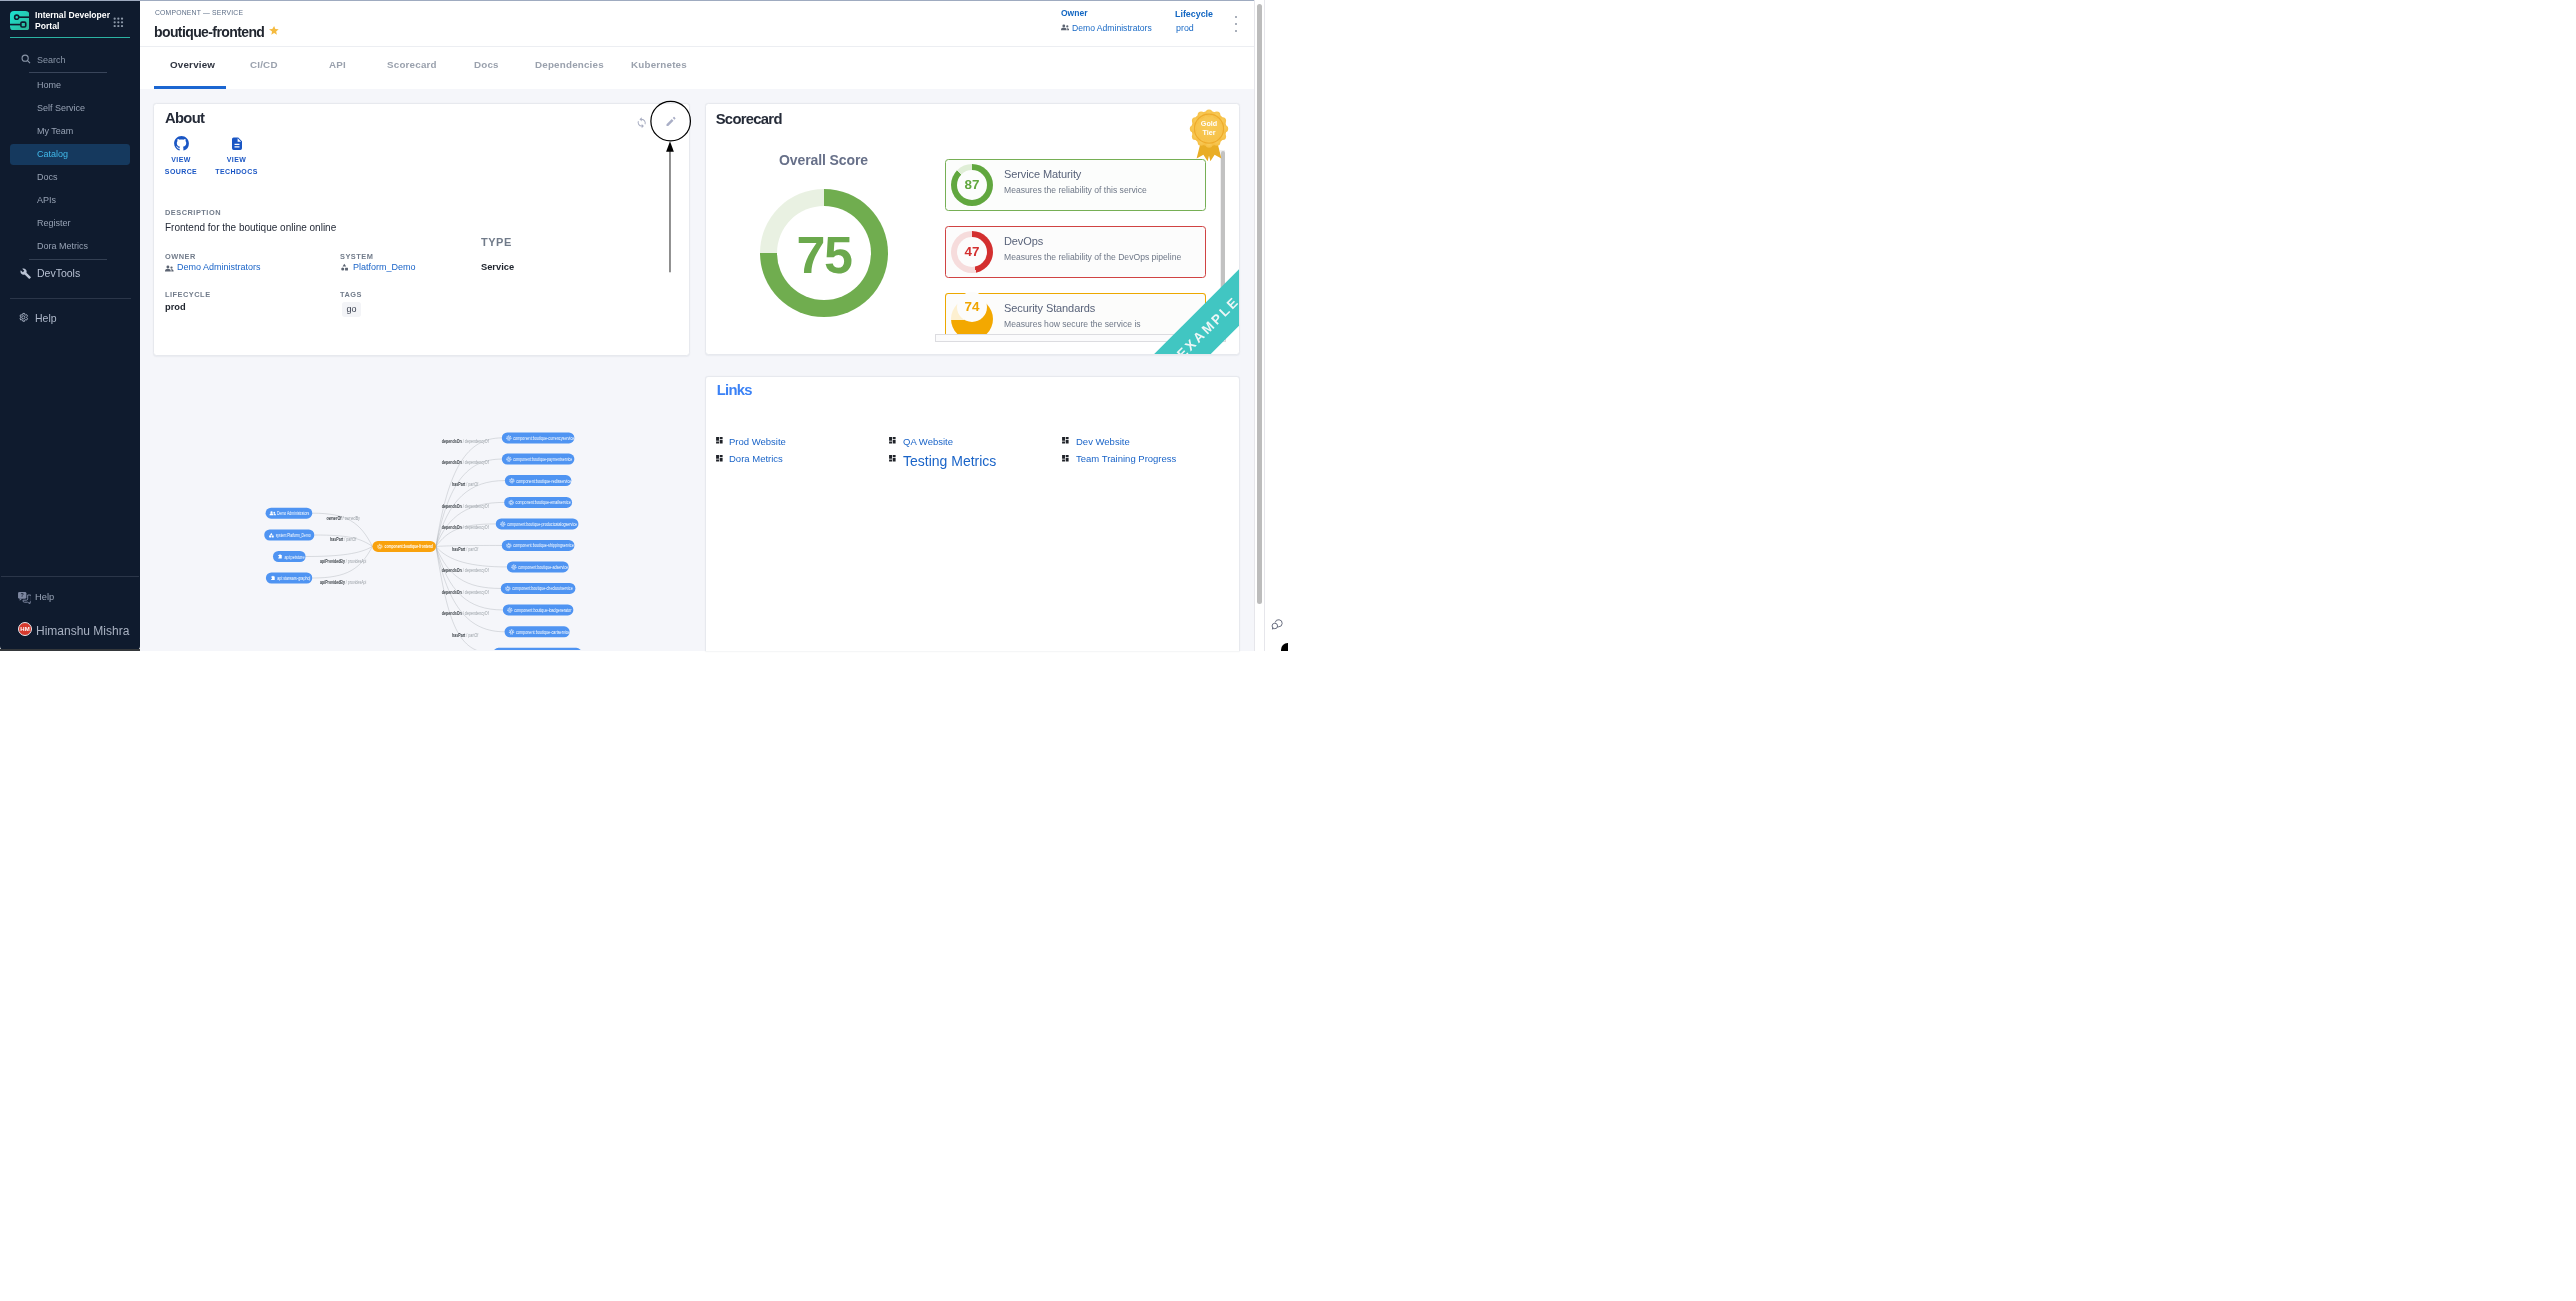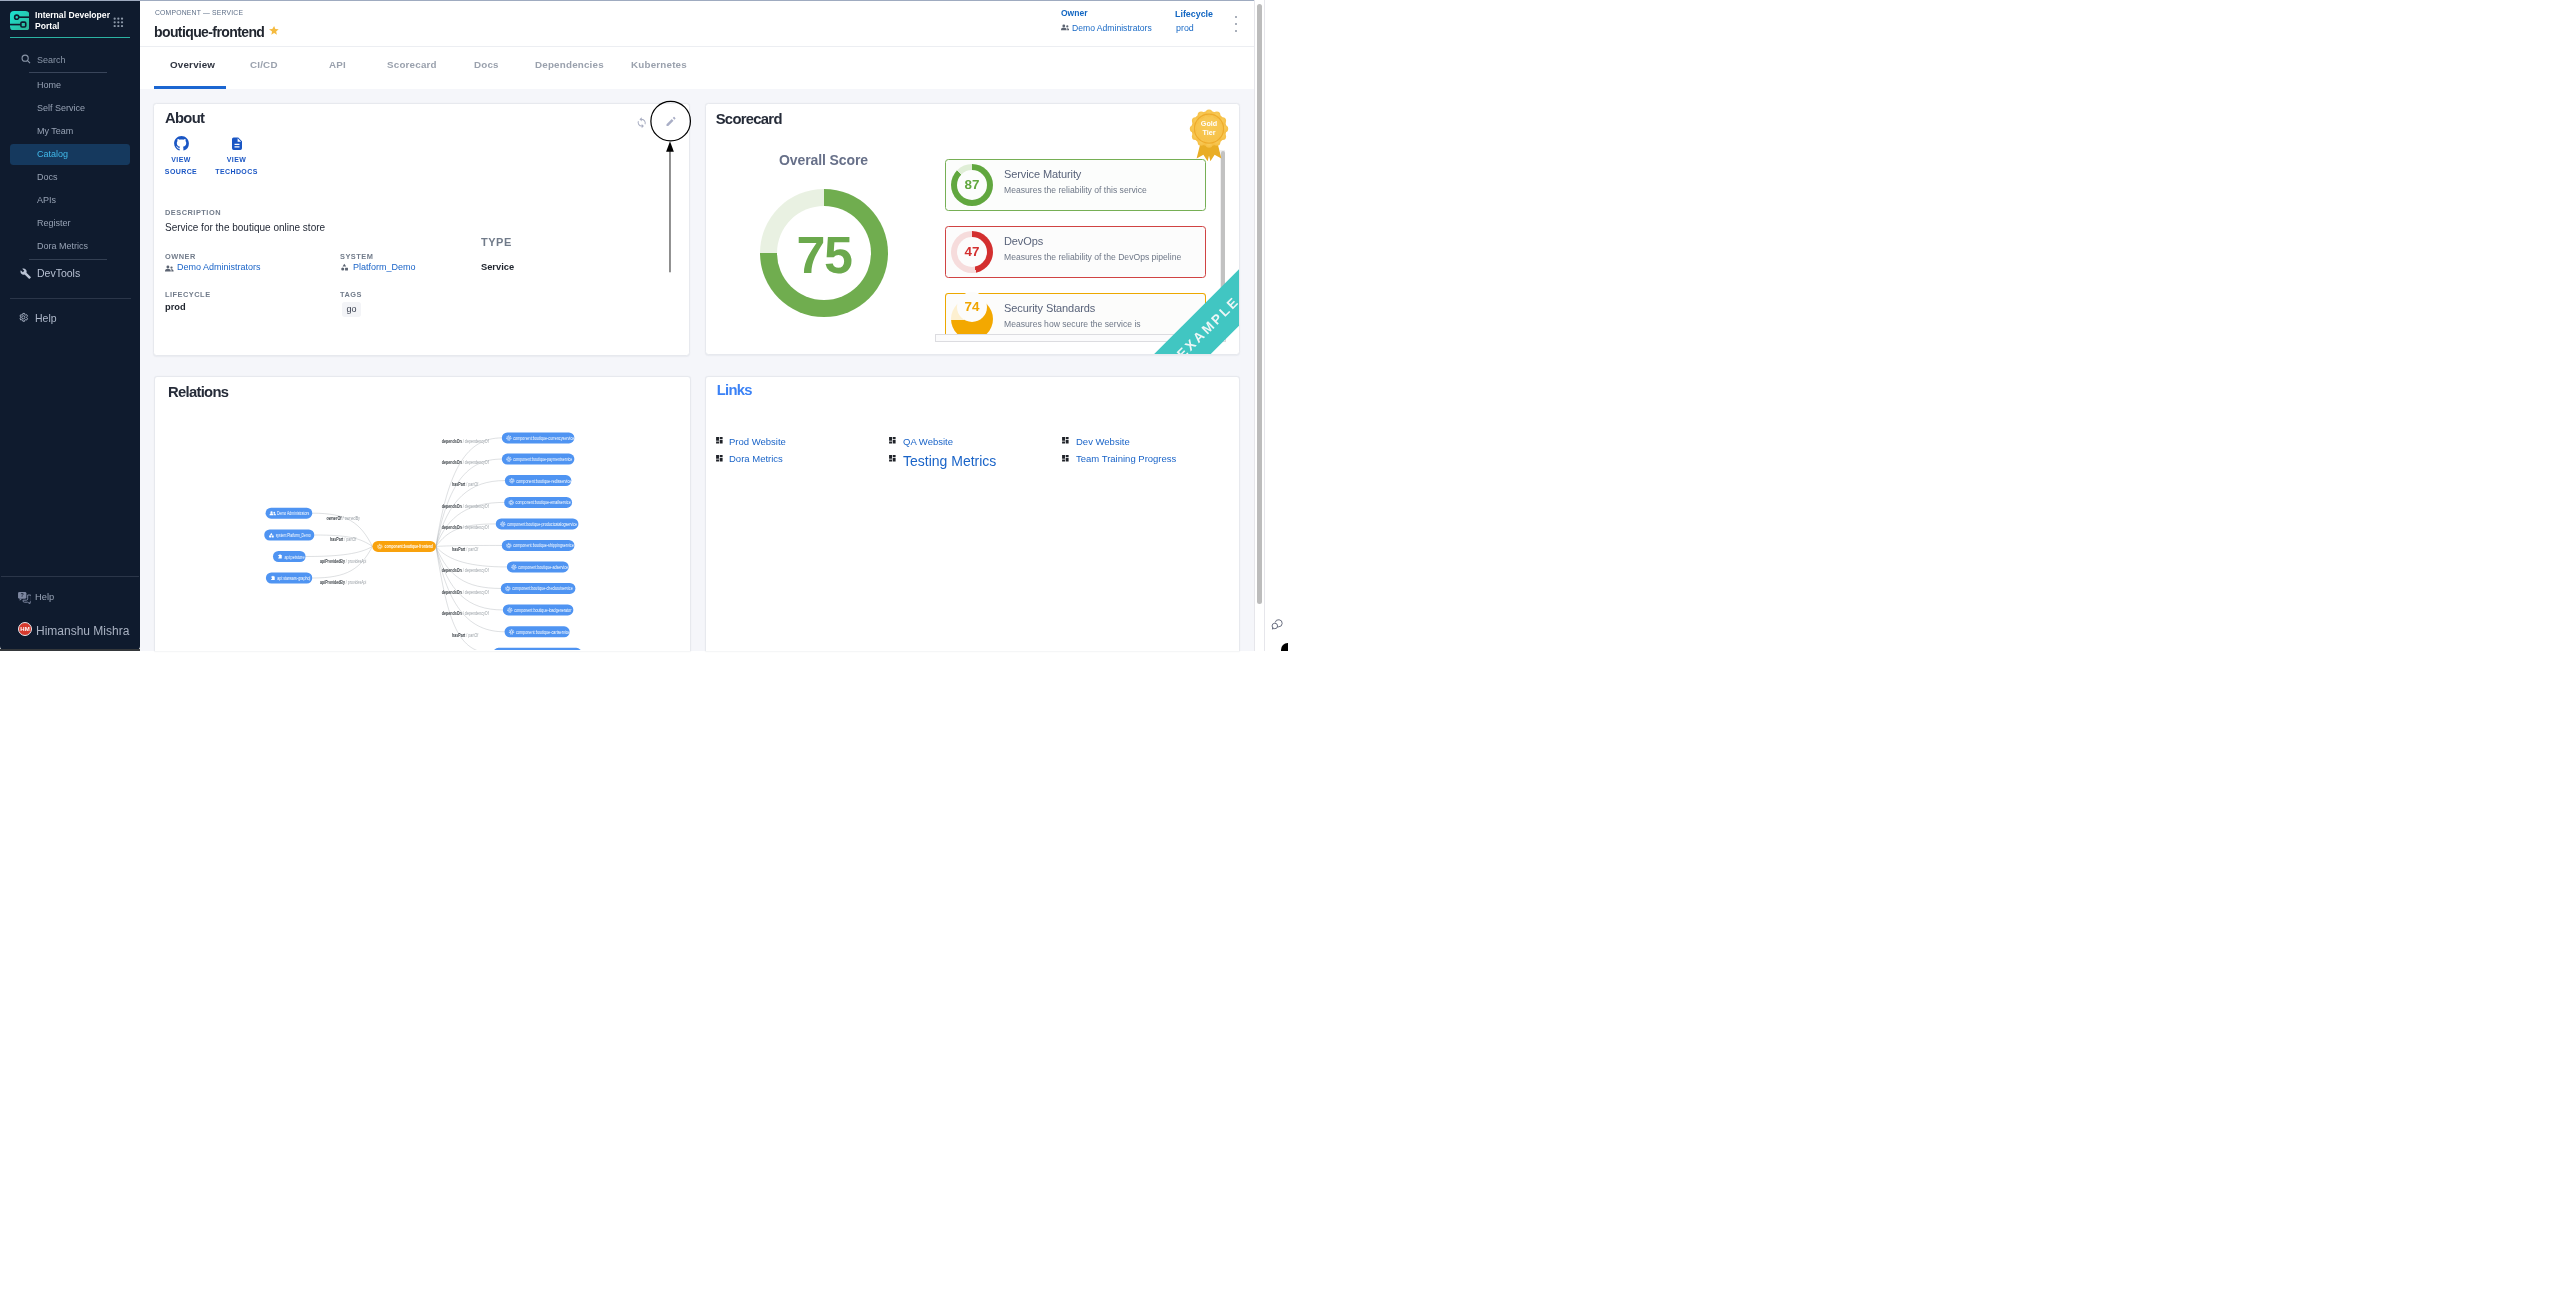--- a/index.html
+++ b/index.html
@@ -151,21 +151,21 @@
     <svg class="abs" style="left:174px;top:136px;" width="15" height="14.8" viewBox="0 0 16 16">
       <path fill="#1a56c4" d="M8 0C3.58 0 0 3.58 0 8c0 3.54 2.29 6.53 5.47 7.59.4.07.55-.17.55-.38 0-.19-.01-.82-.01-1.49-2.01.37-2.53-.49-2.69-.94-.09-.23-.48-.94-.82-1.13-.28-.15-.68-.52-.01-.53.63-.01 1.08.58 1.23.82.72 1.21 1.87.87 2.33.66.07-.52.28-.87.51-1.07-1.78-.2-3.64-.89-3.64-3.95 0-.87.31-1.59.82-2.15-.08-.2-.36-1.02.08-2.12 0 0 .67-.21 2.2.82.64-.18 1.32-.27 2-.27s1.36.09 2 .27c1.53-1.04 2.2-.82 2.2-.82.44 1.1.16 1.92.08 2.12.51.56.82 1.27.82 2.15 0 3.07-1.87 3.75-3.65 3.95.29.25.54.73.54 1.48 0 1.07-.01 1.93-.01 2.2 0 .21.15.46.55.38A8.01 8.01 0 0 0 16 8c0-4.42-3.58-8-8-8z"></path>
     </svg>
     <div class="abs" style="left:154px;top:154px;width:54px;text-align:center;font-size:7px;font-weight:bold;letter-spacing:0.4px;color:#1a56c4;line-height:12.4px;">VIEW<br>SOURCE</div>
     <svg class="abs" style="left:232px;top:137px;" width="10" height="13.4" viewBox="0 0 24 30">
       <path fill="#1a56c4" d="M15 0 H4 a4 4 0 0 0-4 4 v22 a4 4 0 0 0 4 4 h16 a4 4 0 0 0 4-4 V9 Z M13.5 10.5 V2.2 L21.8 10.5 Z M6 15 h12 v3 H6 Z M6 21 h12 v3 H6 Z"></path>
     </svg>
     <div class="abs" style="left:201px;top:154px;width:71px;text-align:center;font-size:7px;font-weight:bold;letter-spacing:0.4px;color:#1a56c4;line-height:12.4px;">VIEW<br>TECHDOCS</div>
 
     <div class="abs" style="left:165px;top:208px;font-size:7.4px;font-weight:bold;letter-spacing:0.5px;color:#717b8a;">DESCRIPTION</div>
-    <div class="abs" style="left:165px;top:222px;font-size:10px;color:#252b38;">Service for the boutique online store</div>
+    <div class="abs" style="left:165px;top:222px;font-size:10px;color:#252b38;">Frontend for the boutique online online</div>
 
     <div class="abs" style="left:165px;top:252px;font-size:7.4px;font-weight:bold;letter-spacing:0.5px;color:#717b8a;">OWNER</div>
     <div class="abs" style="left:340px;top:252px;font-size:7.4px;font-weight:bold;letter-spacing:0.5px;color:#717b8a;">SYSTEM</div>
     <div class="abs" style="left:481px;top:236px;font-size:11px;font-weight:bold;letter-spacing:0.5px;color:#717b8a;">TYPE</div>
     <svg class="abs" style="left:165px;top:265px;" width="8.7" height="7" viewBox="0 0 24 18">
       <g fill="#5c6472">
           <circle cx="8" cy="5" r="4"></circle>
           <path d="M0 16 c0-4.2 3.6-6.5 8-6.5 s8 2.3 8 6.5 v1.6 H0 Z"></path>
           <circle cx="18" cy="6.3" r="3.1"></circle>
           <path d="M16.5 17.6 h7.2 v-1.3 c0-3.2-2.6-5-5.3-5 -.7 0-1.4.1-2 .4 1.2 1.3 1.6 2.9 1.6 4.3 Z"></path>
@@ -244,23 +244,20 @@
           <circle cx="22.25" cy="12.15" r="5.3"></circle>
           <circle cx="34.00" cy="9.00" r="5.3"></circle>
           <circle cx="45.75" cy="12.15" r="5.3"></circle>
           <circle cx="54.35" cy="20.75" r="5.3"></circle>
       </g>
       <circle cx="34" cy="32.5" r="21.8" fill="none" stroke="#eeab2b" stroke-width="1.8"></circle>
       <text x="34" y="29" text-anchor="middle" font-size="10.8" font-weight="bold" fill="#fff" font-family="Liberation Sans">Gold</text>
       <text x="34" y="41.5" text-anchor="middle" font-size="10.8" font-weight="bold" fill="#fff" font-family="Liberation Sans">Tier</text>
     </svg>
   </div>
-  <div id="card-relations" class="abs" style="left:154px;top:376px;width:537px;height:275px;background:#fff;border:0.7px solid #e7e9ee;border-radius:3.4px 3.4px 0 0;border-bottom:none;box-shadow:0 0.7px 1.3px rgba(20,30,60,.05);overflow:hidden;">
-    <div class="abs" style="left:13px;top:7px;font-size:14.8px;font-weight:bold;color:#252b38;letter-spacing:-0.7px;">Relations</div>
-  </div>
   <div id="rel-clip" class="abs" style="left:154px;top:376px;width:537px;height:274px;overflow:hidden;">
 <svg class="abs" style="left:0;top:0;" width="537" height="275" viewBox="0 0 799 409" font-family="Liberation Sans">
 <g stroke="#91979d" stroke-width="0.45" fill="none">
 <path d="M419.5 253.5 C437.5 137.2 465.5 92.0 517.5 92"></path>
 <path d="M419.5 253.5 C437.5 159.9 465.5 123.5 517.5 123.5"></path>
 <path d="M419.5 253.5 C437.5 182.9 470.0 155.5 522 155.5"></path>
 <path d="M419.5 253.5 C437.5 206.3 469.0 188.0 521 188"></path>
 <path d="M419.5 253.5 C437.5 229.4 456.5 220.0 508.5 220"></path>
 <path d="M419.5 253.5 C437.5 252.4 465.5 252.0 517.5 252"></path>
 <path d="M419.5 253.5 C437.5 275.5 473.0 284.0 525 284"></path>

